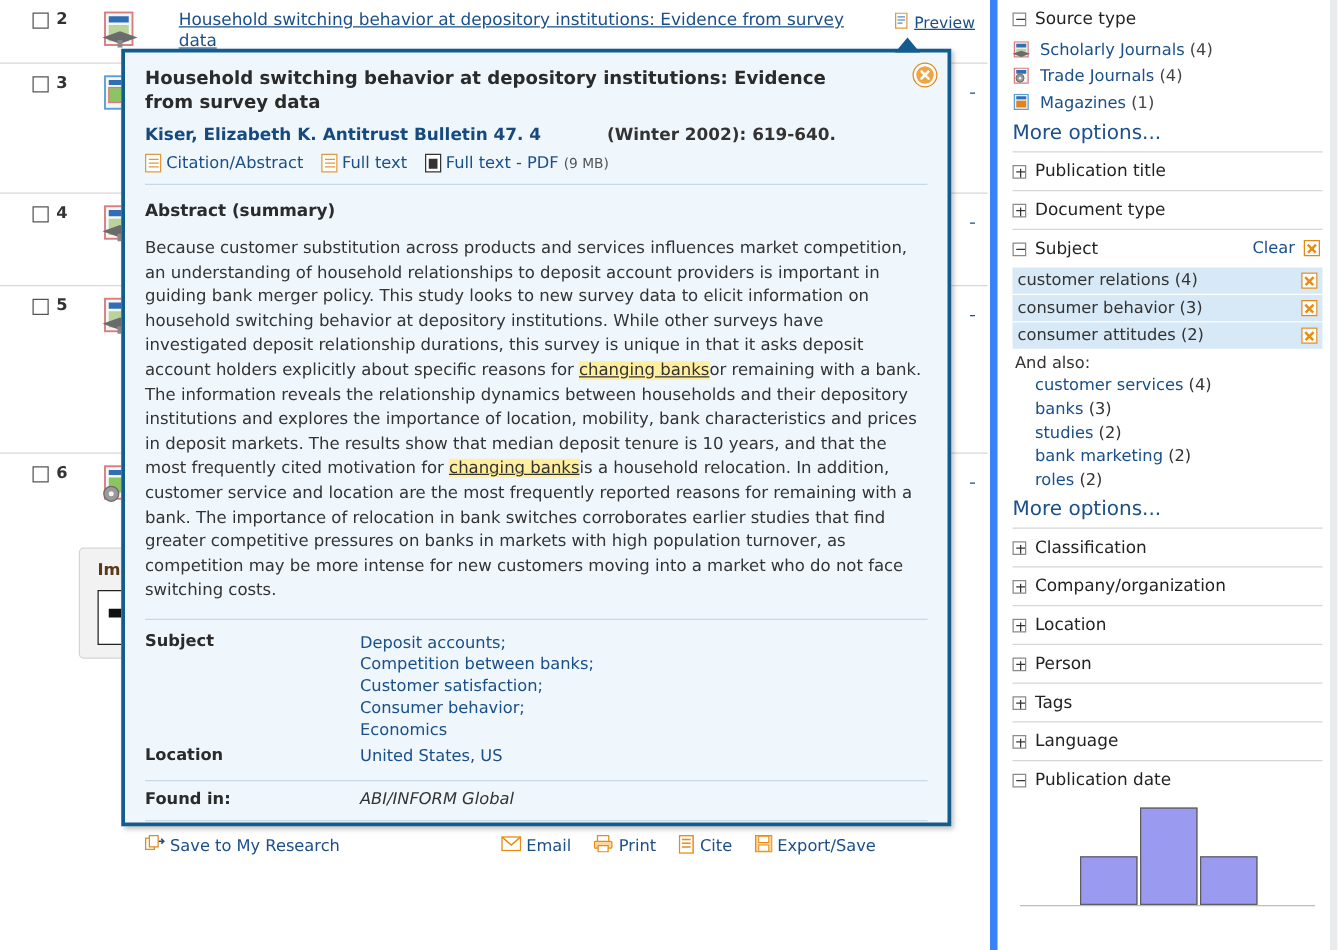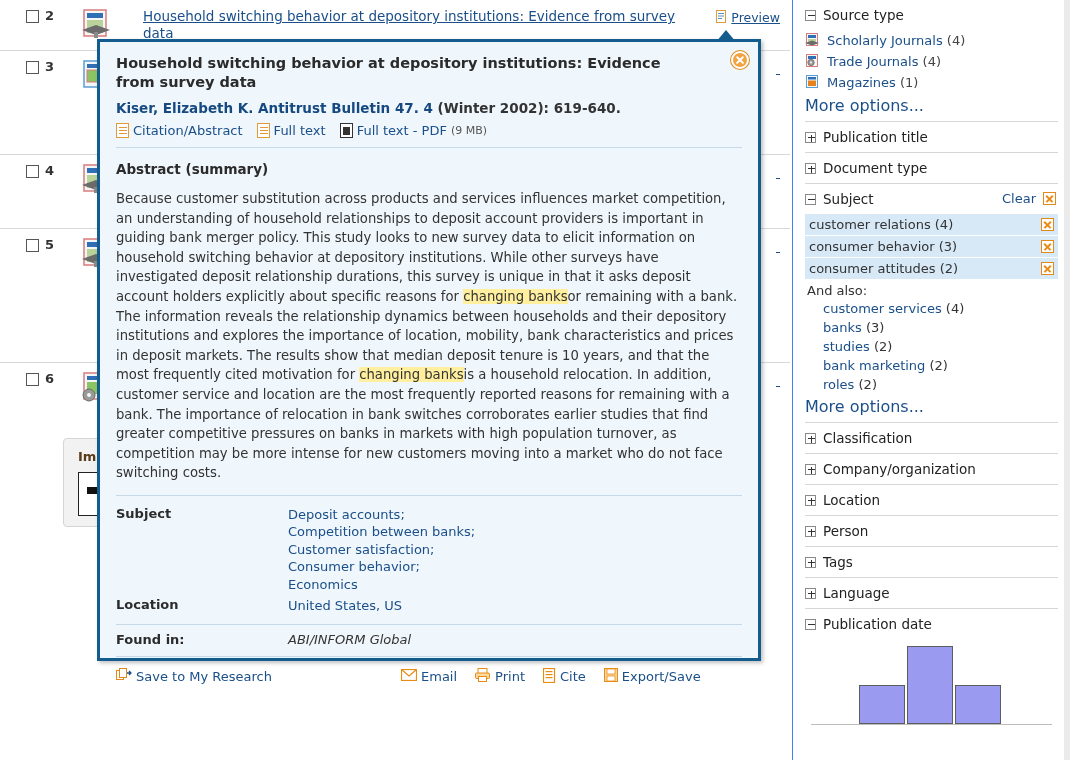--- a/index.html
+++ b/index.html
@@ -33,21 +33,21 @@
     position:absolute; left:80px; top:8px; width:34px; height:34px;
   }
   .res-body { margin-left:115px; padding-right:80px; }
   .res-title {
     color:#1a4f8a; text-decoration:underline; font-size:13.5px;
     line-height:17px; display:inline-block;
   }
   .res-cite { margin-top:4px; font-size:12.5px; color:#333; }
   .res-cite b { color:#222; }
   .res-snip { margin-top:6px; font-size:12.5px; color:#333; }
-  .hl { background:#ffef9e; }
+  .hl { background:#ffef9e;text-decoration:underline; }
   .preview-link {
     position:absolute; right:10px; top:10px;
     color:#1a4f8a; text-decoration:underline; font-size:12.5px;
     white-space:nowrap;
   }
   .preview-link .pv-ico { display:inline-block; vertical-align:-3px; margin-right:2px; }
 
   
   .images-box {
     margin:10px 0 0 35px; border:1px solid #d5d5d5; background:#f2f2f2;
@@ -55,21 +55,21 @@
   }
   .images-box h4 { margin:0 0 8px 0; font-size:13px; color:#5a3a1a; }
   .img-thumbs { display:flex; gap:10px; }
   .thumb { width:78px; height:44px; border:1px solid #222; background:#fff;
            position:relative; overflow:hidden; }
   .thumb i { position:absolute; background:#111; display:block; }
 
   
   #facets {
     position:absolute; right:0; top:0; width:278px; height:760px;
-    background:#ffffff; border-left:1px solid #3b82f6;
+    background:#ffffff; border-left:6px solid #3b82f6;
     padding:0 12px; overflow:hidden;margin-left:20px;
   }
   #facet-scroll-track {
     position:absolute; right:0; top:0; width:6px; height:760px; background:#ebebeb;
   }
   .facet-sec { border-bottom:1px solid #d6d6d6; }
   .facet-sec:last-child { border-bottom:none; }
   .facet-head {
     display:flex; align-items:center; padding:7px 0 7px 0;
     font-size:13.5px; color:#222; font-weight:normal; position:relative;
@@ -131,21 +131,21 @@
     position:absolute; right:22px; top:-12px; width:0; height:0;
     border-left:10px solid transparent; border-right:10px solid transparent;
     border-bottom:12px solid #135c8d;
   }
   .modal-inner { padding:12px 16px 0 16px; height:100%; position:relative; }
   .m-title {
     font-size:14.5px; font-weight:bold; color:#2b2b2b; line-height:19px;
     padding-right:40px; margin:0 0 8px 0;
   }
   .m-cite { font-size:13.5px; color:#16497f; font-weight:bold; margin-bottom:7px; }
-  .m-cite .plain { color:#333; font-weight:bold; }
+  .m-cite .plain { color:#333; font-weight:bold;margin-left:48px; }
   .m-links { display:flex; align-items:center; gap:14px; padding-bottom:9px;
              border-bottom:1px solid #c6d9e8; margin-bottom:0; }
   .m-link { display:flex; align-items:center; gap:4px; color:#1a4f8a;
             font-size:13px; text-decoration:none; }
   .m-link .sz { color:#555; font-size:11px; }
   .m-abs-head { font-size:13.5px; font-weight:bold; color:#2b2b2b;
                 margin:13px 0 12px 0; }
   .m-abs { font-size:13.2px; color:#333; line-height:19.6px; text-align:left;
            padding-bottom:12px; border-bottom:1px solid #c6d9e8; }
   .m-meta { padding-top:10px; }

